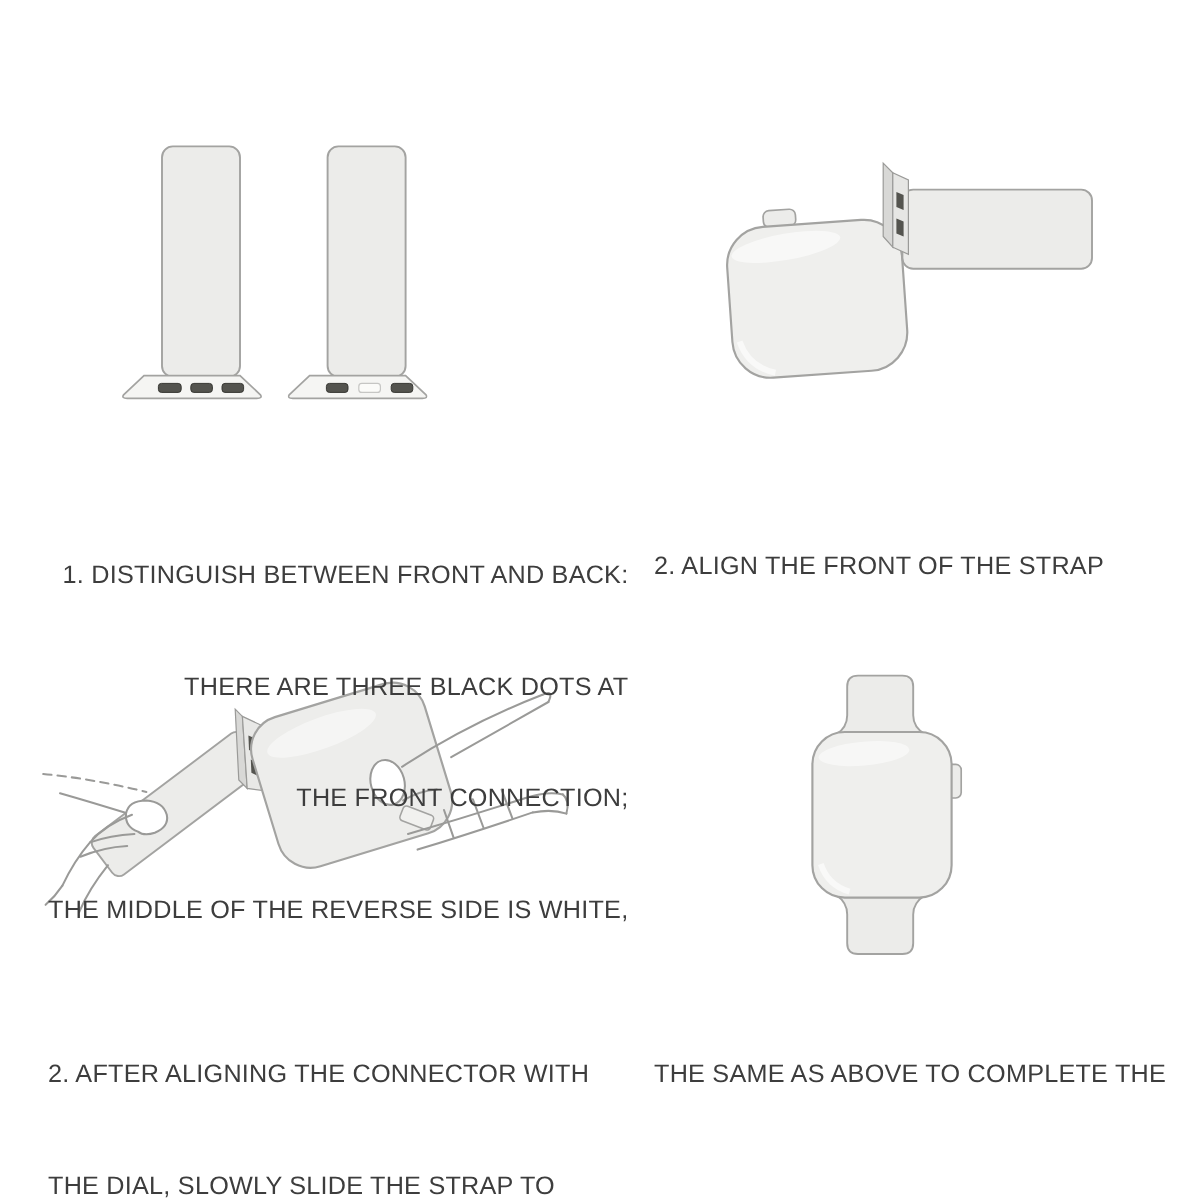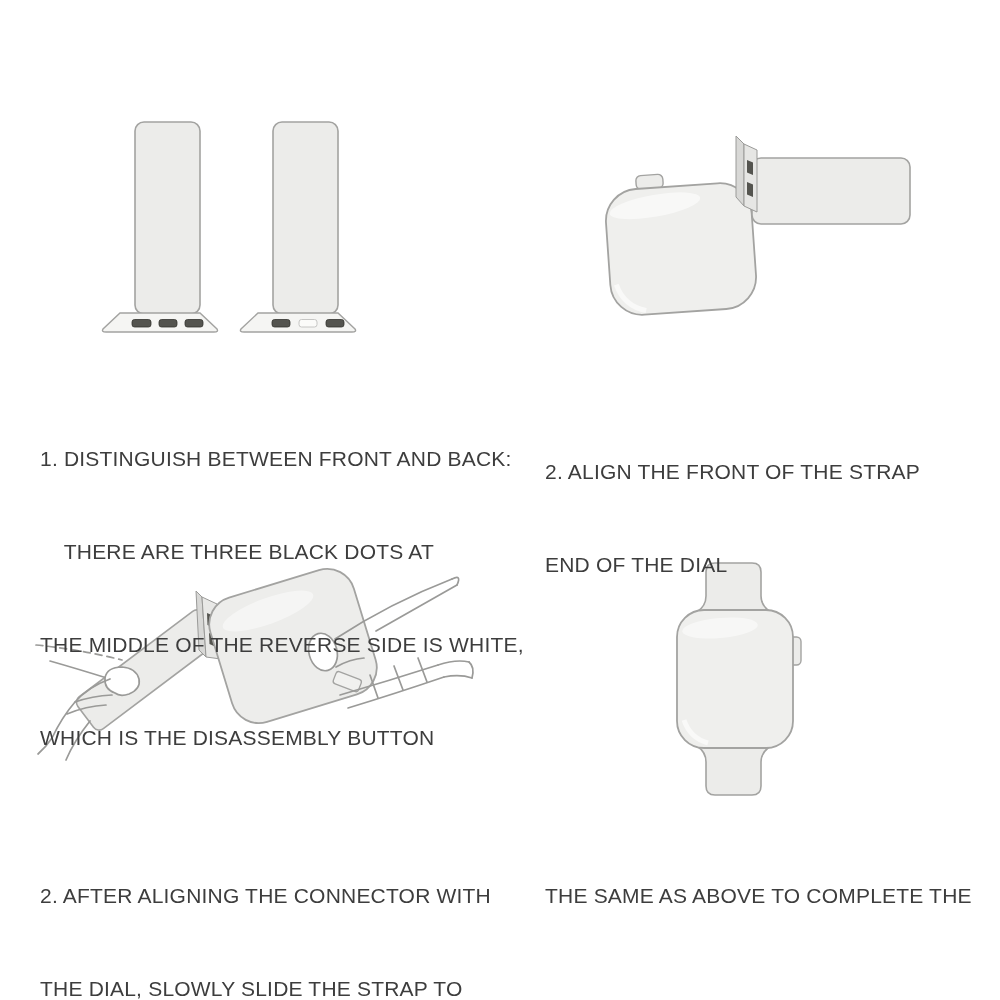--- a/index.html
+++ b/index.html
@@ -21,21 +21,21 @@
     letter-spacing: 0.2px;
     white-space: pre;
   }
   .caption .line { white-space: pre; }
   svg { display: block; }
   
   #illus-1 { left: 40px;  top: 90px;  }
   #illus-2 { left: 580px; top: 120px; }
   #illus-3 { left: 20px;  top: 555px; }
   #illus-4 { left: 640px; top: 540px; }
-  #cap-1 { left: 40px;  top: 381px; }
+  #cap-1 { left: 40px;  top: 402px; text-align: right; }
   #cap-2 { left: 545px; top: 394px; }
   #cap-3 { left: 40px;  top: 818px; }
   #cap-4 { left: 545px; top: 818px; }
 </style>
 </head>
 <body>
 
 <div class="sheet">
 
   <div class="illus" id="illus-1" role="img" aria-label="two watch straps showing front side with three black connector dots and reverse side with white disassembly button">
@@ -142,27 +142,26 @@
         <rect x="37" y="70" width="116" height="138" rx="27" fill="#efefed" stroke="#a3a3a1" stroke-width="1.8"></rect>
         <ellipse cx="80" cy="88" rx="38" ry="10" fill="#ffffff" opacity="0.5" transform="rotate(-5 80 88)"></ellipse>
         <path d="M44 180 Q 50 198 68 203" fill="none" stroke="#ffffff" stroke-width="5" opacity="0.6"></path>
       </g>
     </svg>
   </div>
 
   <div class="caption" id="cap-1">
     <div class="line">1. DISTINGUISH BETWEEN FRONT AND BACK:</div>
     <div class="line">    THERE ARE THREE BLACK DOTS AT</div>
+    <div class="line">THE FRONT CONNECTION;</div>
     <div class="line">THE MIDDLE OF THE REVERSE SIDE IS WHITE,</div>
-    <div class="line">WHICH IS THE DISASSEMBLY BUTTON</div>
   </div>
 
   <div class="caption" id="cap-2">
     <div class="line">2. ALIGN THE FRONT OF THE STRAP</div>
-    <div class="line">END OF THE DIAL</div>
   </div>
 
   <div class="caption" id="cap-3">
     <div class="line">2. AFTER ALIGNING THE CONNECTOR WITH</div>
     <div class="line">THE DIAL, SLOWLY SLIDE THE STRAP TO</div>
     
   </div>
 
   <div class="caption" id="cap-4">
     <div class="line">THE SAME AS ABOVE TO COMPLETE THE</div>

